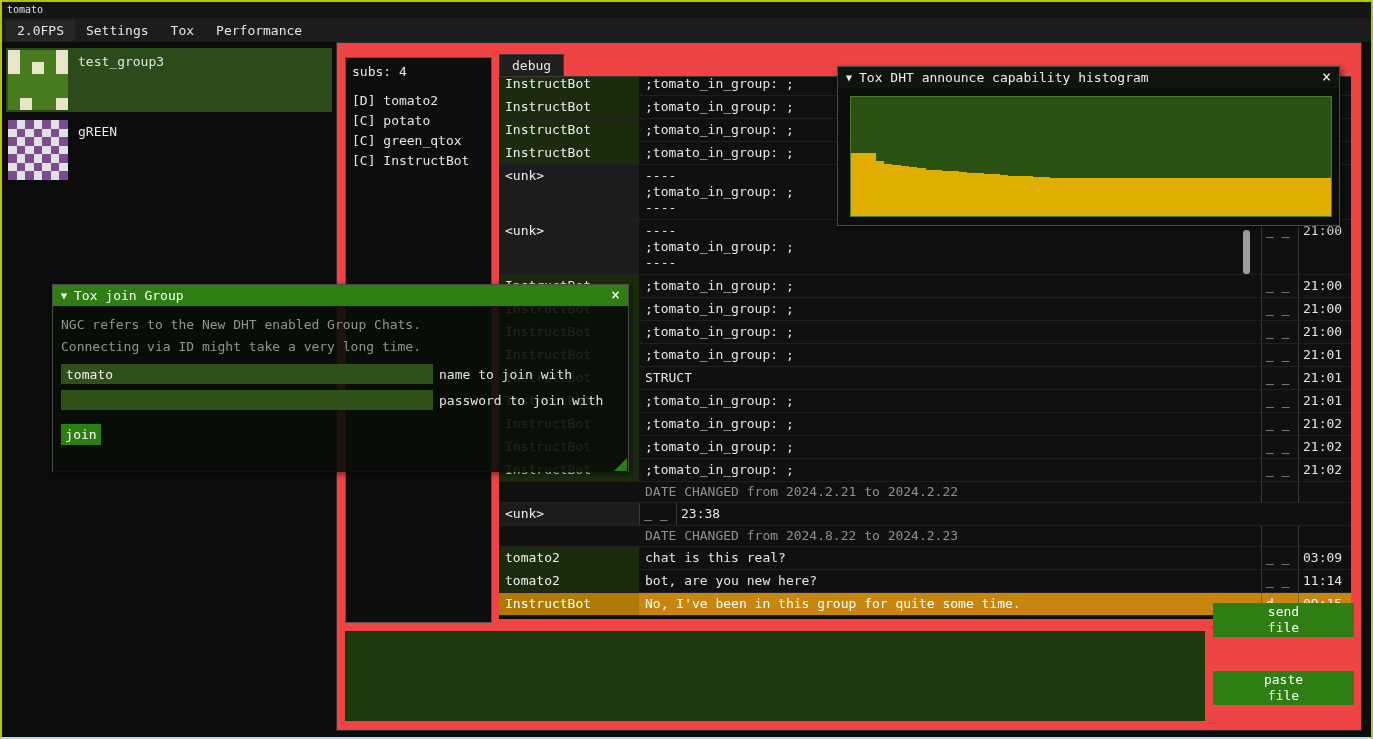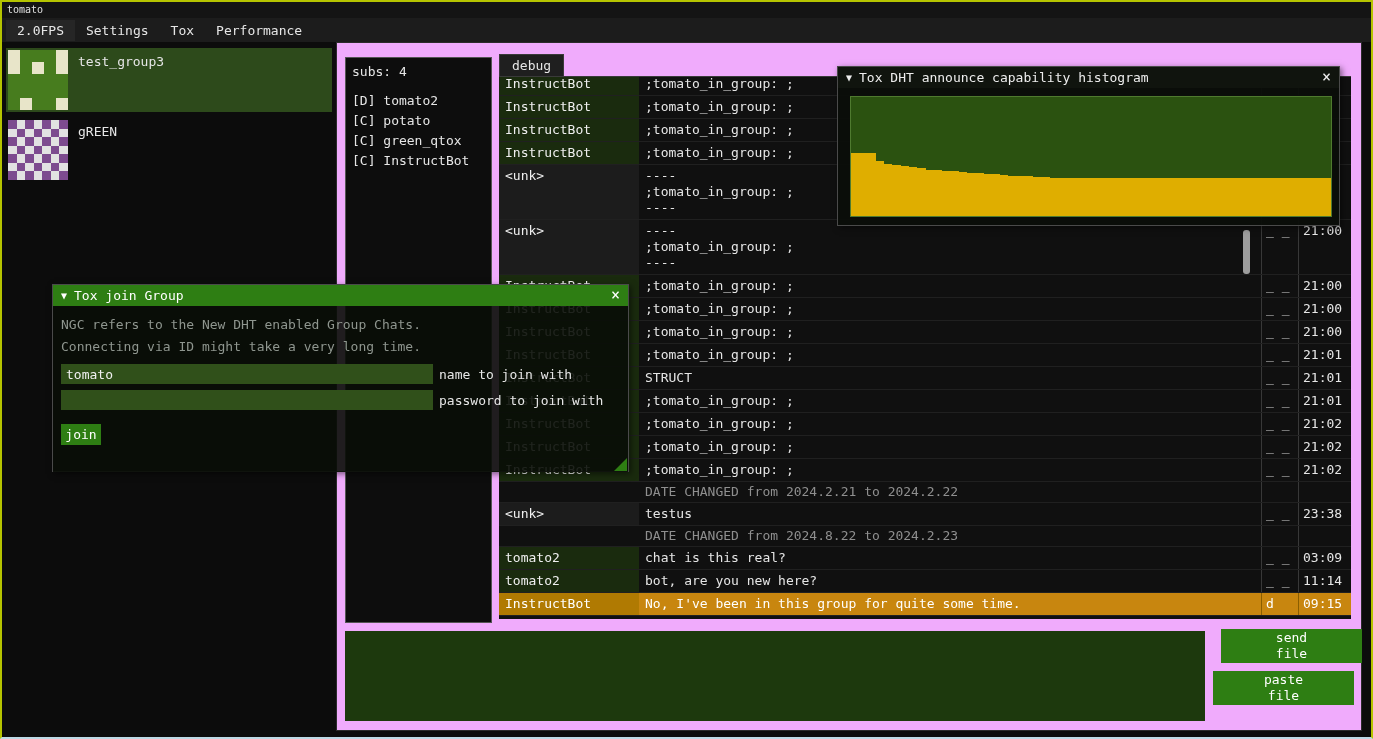--- a/index.html
+++ b/index.html
@@ -17,21 +17,21 @@
   .menu-item { padding:3px 11px; cursor:pointer; white-space:nowrap; }
   .menu-item:first-child { background:#262626; }
 
   .sidebar { position:absolute; top:40px; left:0; width:334px; bottom:0; }
   .group-item { display:flex; gap:10px; margin:6px 4px; padding:2px; height:64px; cursor:pointer; }
   .group-item.selected { background:var(--selected-green,#2d4a1b); }
   .avatar { width:60px; height:60px; display:grid; flex:none; }
   .glabel { padding-top:4px; }
 
   .main { position:absolute; left:334px; top:40px; width:1026px; height:689px;
-          background:#f0abfc; border:1px solid #2c2c2c; }
+          background:#ef4444; border:1px solid #2c2c2c; }
 
   .subs-panel { position:absolute; left:8px; top:14px; width:147px; height:566px;
                 border:1px solid #555; background:#0d0d0d; padding:6px; }
   .subs-header { margin-bottom:12px; }
   .member { line-height:20px; white-space:nowrap; overflow:hidden; cursor:pointer; }
 
   .tabbar { position:absolute; left:162px; top:10px; width:852px; height:24px;
             border-bottom:1px solid #3a3a3a; display:flex; align-items:flex-end; }
   .tab { padding:3px 12px; background:#1f1f1f; border:1px solid #3a3a3a; border-bottom:none; cursor:pointer; }
 
@@ -55,21 +55,21 @@
   .highlight .c-status, .highlight .c-time { border-left-color:#8a5e00; }
 
   .composer { position:absolute; left:8px; top:588px; width:860px; height:90px;
               background:var(--composer-green,#1d390d); }
   .composer textarea { width:100%; height:100%; background:transparent; border:none; outline:none;
                        resize:none; color:#fff; font:inherit; padding:6px; }
 
   .btn { position:absolute; width:141px; height:34px; background:var(--accent-green,#2e7e13); color:#fff;
          display:flex; flex-direction:column; align-items:center; justify-content:center;
          line-height:16px; cursor:pointer; }
-  .btn.send { left:876px; top:586px;margin-left:8px; }
+  .btn.send { left:876px; top:560px; }
   .btn.paste { left:876px; top:628px; }
 
   .scroll-grab { position:absolute; left:1241px; top:228px; width:7px; height:44px;
                  background:#9d9d9d; border-radius:3px; z-index:6; cursor:grab; }
 
   .fwin { position:absolute; border:1px solid #4a4a4a; z-index:10; box-shadow:2px 2px 6px rgba(0,0,0,0.5); }
   .ftitle { display:flex; align-items:center; gap:7px; padding:0 8px; height:21px; cursor:move; }
   .ftitle.green { background:var(--accent-green,#2e7e13); color:#fff; }
   .ftitle.dark { background:#10140e; color:#eee; }
   .arrow { font-size:10px; cursor:pointer; }
@@ -337,23 +337,20 @@
           <div class="c-time">21:02</div>
         </div>
         <div class="msg-row daterow">
           <div class="c-name"></div>
           <div class="c-msg">DATE CHANGED from 2024.2.21 to 2024.2.22</div>
           <div class="c-status"></div>
           <div class="c-time"></div>
         </div>
         <div class="msg-row">
           <div class="c-name dark">&lt;unk&gt;</div>
-          <div class="c-msg">
-            <div class="line">testus</div>
-          </div>
           <div class="c-status">_ _</div>
           <div class="c-time">23:38</div>
         </div>
         <div class="msg-row daterow">
           <div class="c-name"></div>
           <div class="c-msg">DATE CHANGED from 2024.8.22 to 2024.2.23</div>
           <div class="c-status"></div>
           <div class="c-time"></div>
         </div>
         <div class="msg-row">

